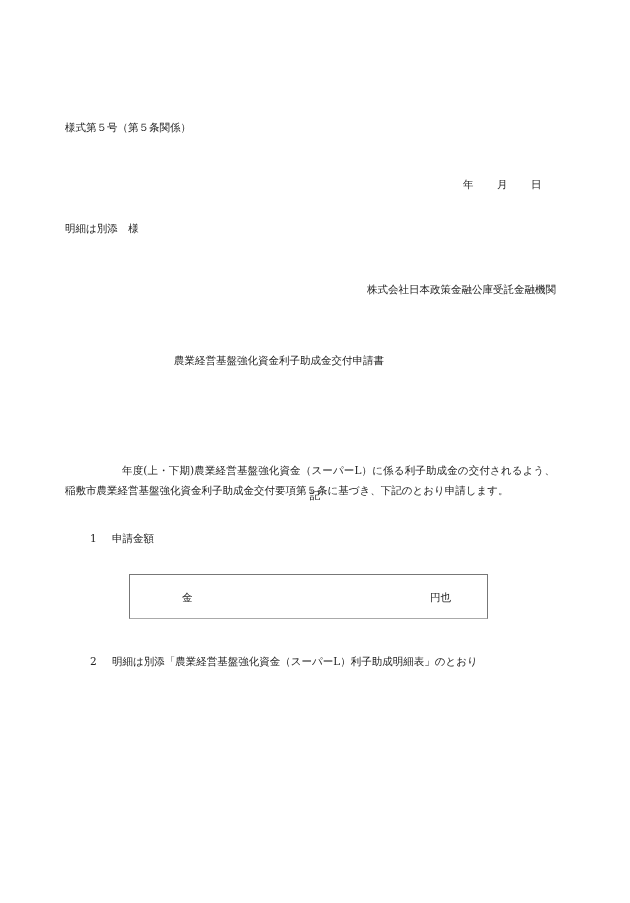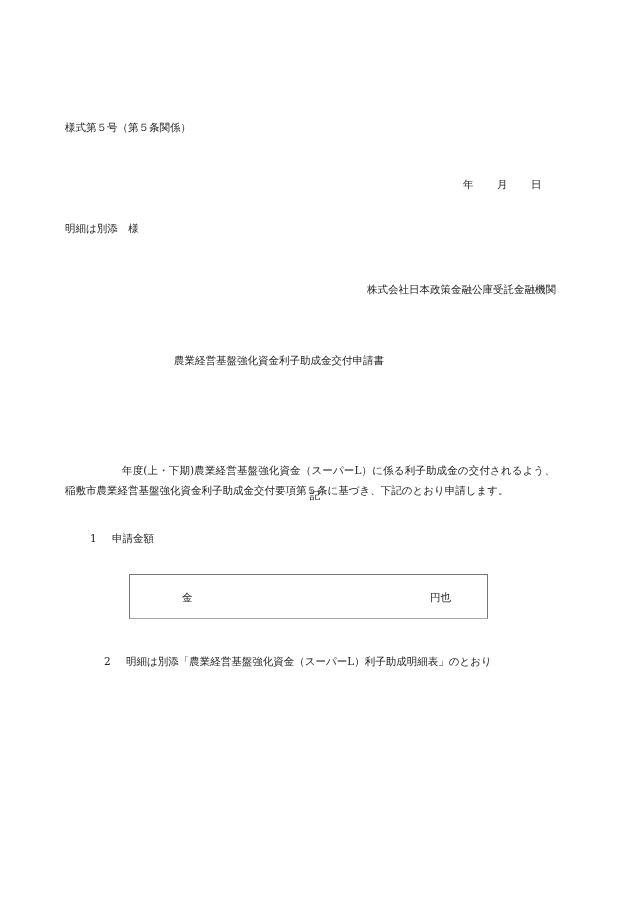--- a/index.html
+++ b/index.html
@@ -12,21 +12,21 @@
   .addressee { left:65px; top:223px; }
   .applicant { right:74px; top:284px; }
   .title { left:0; width:558px; text-align:center; top:355px; }
   .body-para { left:65px; top:413px; width:490px; white-space:normal; line-height:20px; text-indent:57px; text-align:justify;margin-top:47px; }
   .ki { left:0; width:630px; text-align:center; top:490px; }
   .item1 { left:90px; top:533px; }
   .item1 .num { display:inline-block; width:22px; }
   .amount-box { position:absolute; left:129px; top:574px; width:357px; height:43px; border:1px solid #777; border-bottom-color:#aaa; }
   .amount-box .kin { position:absolute; left:52px; top:16px; }
   .amount-box .yen { position:absolute; left:268px; top:16px;margin-left:32px; }
-  .item2 { left:104px; top:656px; }
+  .item2 { left:90px; top:656px; }
   .item2 .num { display:inline-block; width:22px; }
 </style>
 </head>
 <body>
 
 <div class="abs form-no">様式第５号（第５条関係）</div>
 
 <div class="abs date">
   <span style="width:34px">年</span><span style="width:34px">月</span><span>日</span>
 </div>

